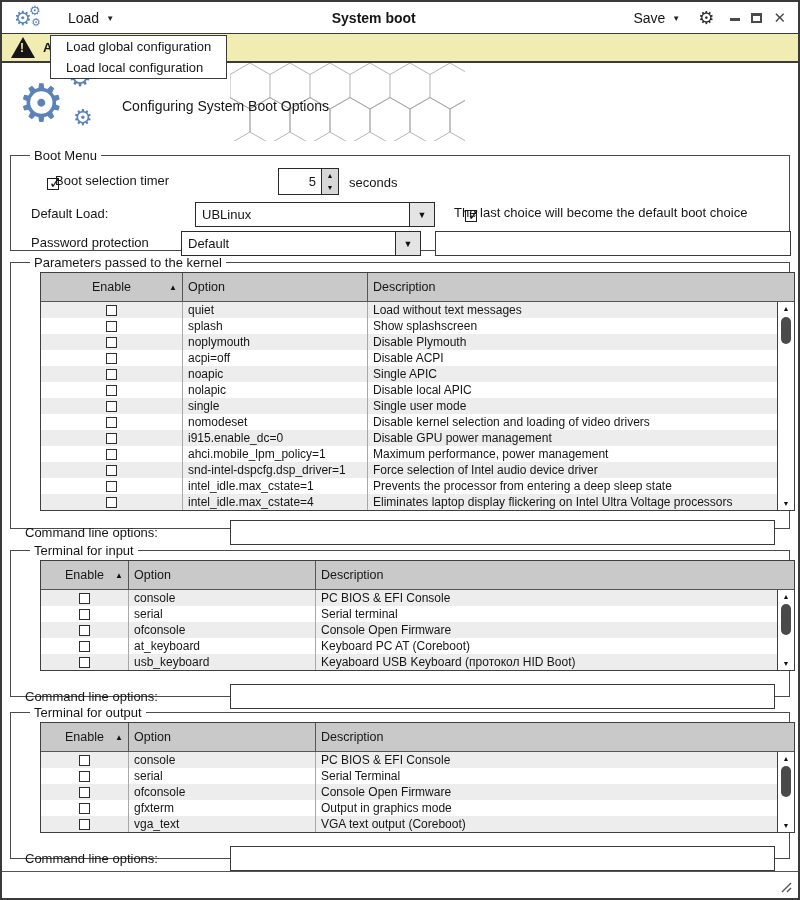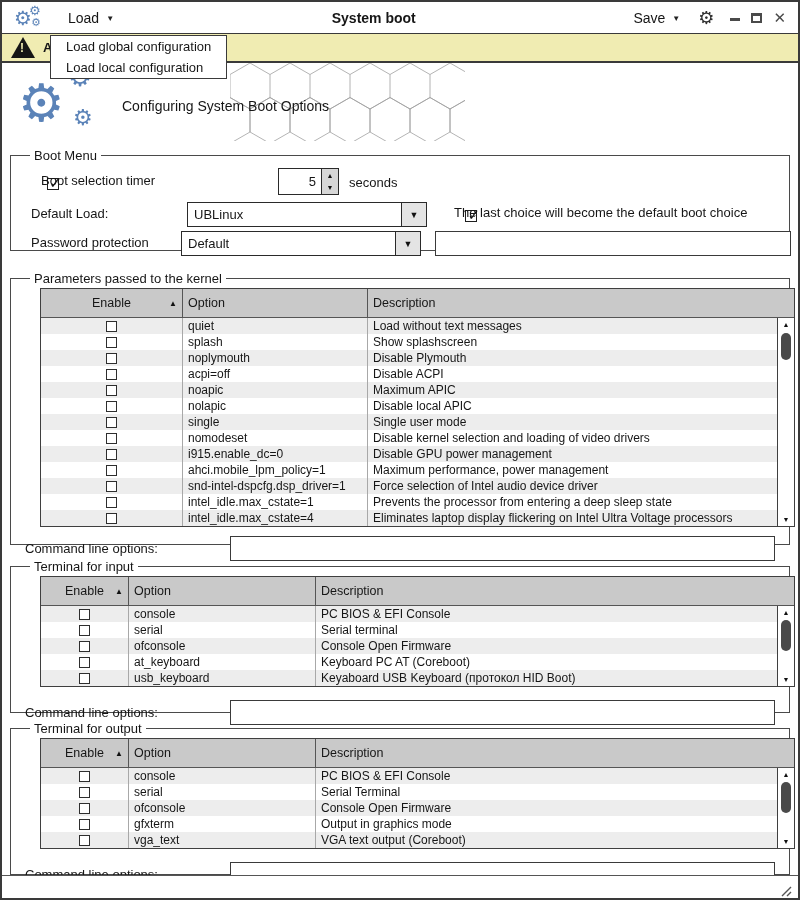--- a/index.html
+++ b/index.html
@@ -41,21 +41,21 @@
   .logo-big span{position:absolute;color:#5b83b8;line-height:1}
   .lg1{font-size:52px;left:2px;top:14px}
   .lg2{font-size:27px;left:52px;top:1px}
   .lg3{font-size:22px;left:57px;top:44px}
   .banner-title{position:absolute;left:120px;top:35px;font-weight:normal;font-size:14px;z-index:2}
 
   
   fieldset{border:1px solid #4a4a4a;margin:0 8px;padding:2px 14px;min-inline-size:0;background:transparent;flex:none}
   legend{font-size:13px;padding:0 4px;margin-left:5px}
   #f-boot{height:103px;margin-top:7px;position:relative}
-  #f-kernel{height:274px;margin-top:20px}
+  #f-kernel{height:274px;margin-top:4px}
   #f-termin{height:154px;margin-top:14px}
   #f-termout{height:154px;margin-top:8px}
 
   
   .abs{position:absolute}
   .lbl{font-size:13px;white-space:nowrap}
   .cb{display:inline-block;width:12px;height:12px;border:1px solid #1e1e1e;background:#fff;position:relative}
   .cb.checked::after{content:"✓";position:absolute;left:1px;top:-5px;font-size:15px;font-weight:bold;color:#111}
   .spin{border:1px solid #2a2a2a;display:flex;height:27px;background:#fff}
   .spin .sval{width:42px;text-align:right;padding:5px 5px 0 0;font-size:13px}
@@ -154,32 +154,32 @@
       <span class="lg1">⚙</span>
       <span class="lg2">⚙</span>
       <span class="lg3">⚙</span>
     </div>
     <div class="banner-title">Configuring System Boot Options</div>
   </div>
 
   <fieldset id="f-boot">
     <legend>Boot Menu</legend>
     <span class="cb checked abs" style="left:22px;top:11px"></span>
-    <span class="lbl abs" style="left:30px;top:10px">Boot selection timer</span>
+    <span class="lbl abs" style="left:44px;top:10px">Boot selection timer</span>
     <div class="spin abs" style="left:267px;top:5px;width:61px">
       <span class="sval">5</span>
       <span class="sbtns">
         <span>▲</span>
         <span>▼</span>
       </span>
     </div>
     <span class="lbl abs" style="left:338px;top:12px">seconds</span>
 
     <span class="lbl abs" style="left:20px;top:43px">Default Load:</span>
-    <div class="combo abs" style="left:176px;top:39px;width:240px">
+    <div class="combo abs" style="left:184px;top:39px;width:240px">
       <span class="val">UBLinux</span>
       <span class="dd">▼</span>
     </div>
     <span class="cb checked abs" style="left:424px;top:43px"></span>
     <span class="lbl abs" style="left:443px;top:42px">The last choice will become the default boot choice</span>
 
     <span class="lbl abs" style="left:20px;top:72px">Password protection</span>
     <div class="combo abs" style="left:170px;top:68px;width:240px">
       <span class="val">Default</span>
       <span class="dd">▼</span>
@@ -223,21 +223,21 @@
                 <span class="rcb"></span>
               </div>
               <div class="tcell c1">acpi=off</div>
               <div class="tcell c2">Disable ACPI</div>
             </div>
             <div class="trow odd">
               <div class="tcell c0">
                 <span class="rcb"></span>
               </div>
               <div class="tcell c1">noapic</div>
-              <div class="tcell c2">Maximum APIC</div>
+              <div class="tcell c2">Single APIC</div>
             </div>
             <div class="trow even">
               <div class="tcell c0">
                 <span class="rcb"></span>
               </div>
               <div class="tcell c1">nolapic</div>
               <div class="tcell c2">Disable local APIC</div>
             </div>
             <div class="trow odd">
               <div class="tcell c0">

